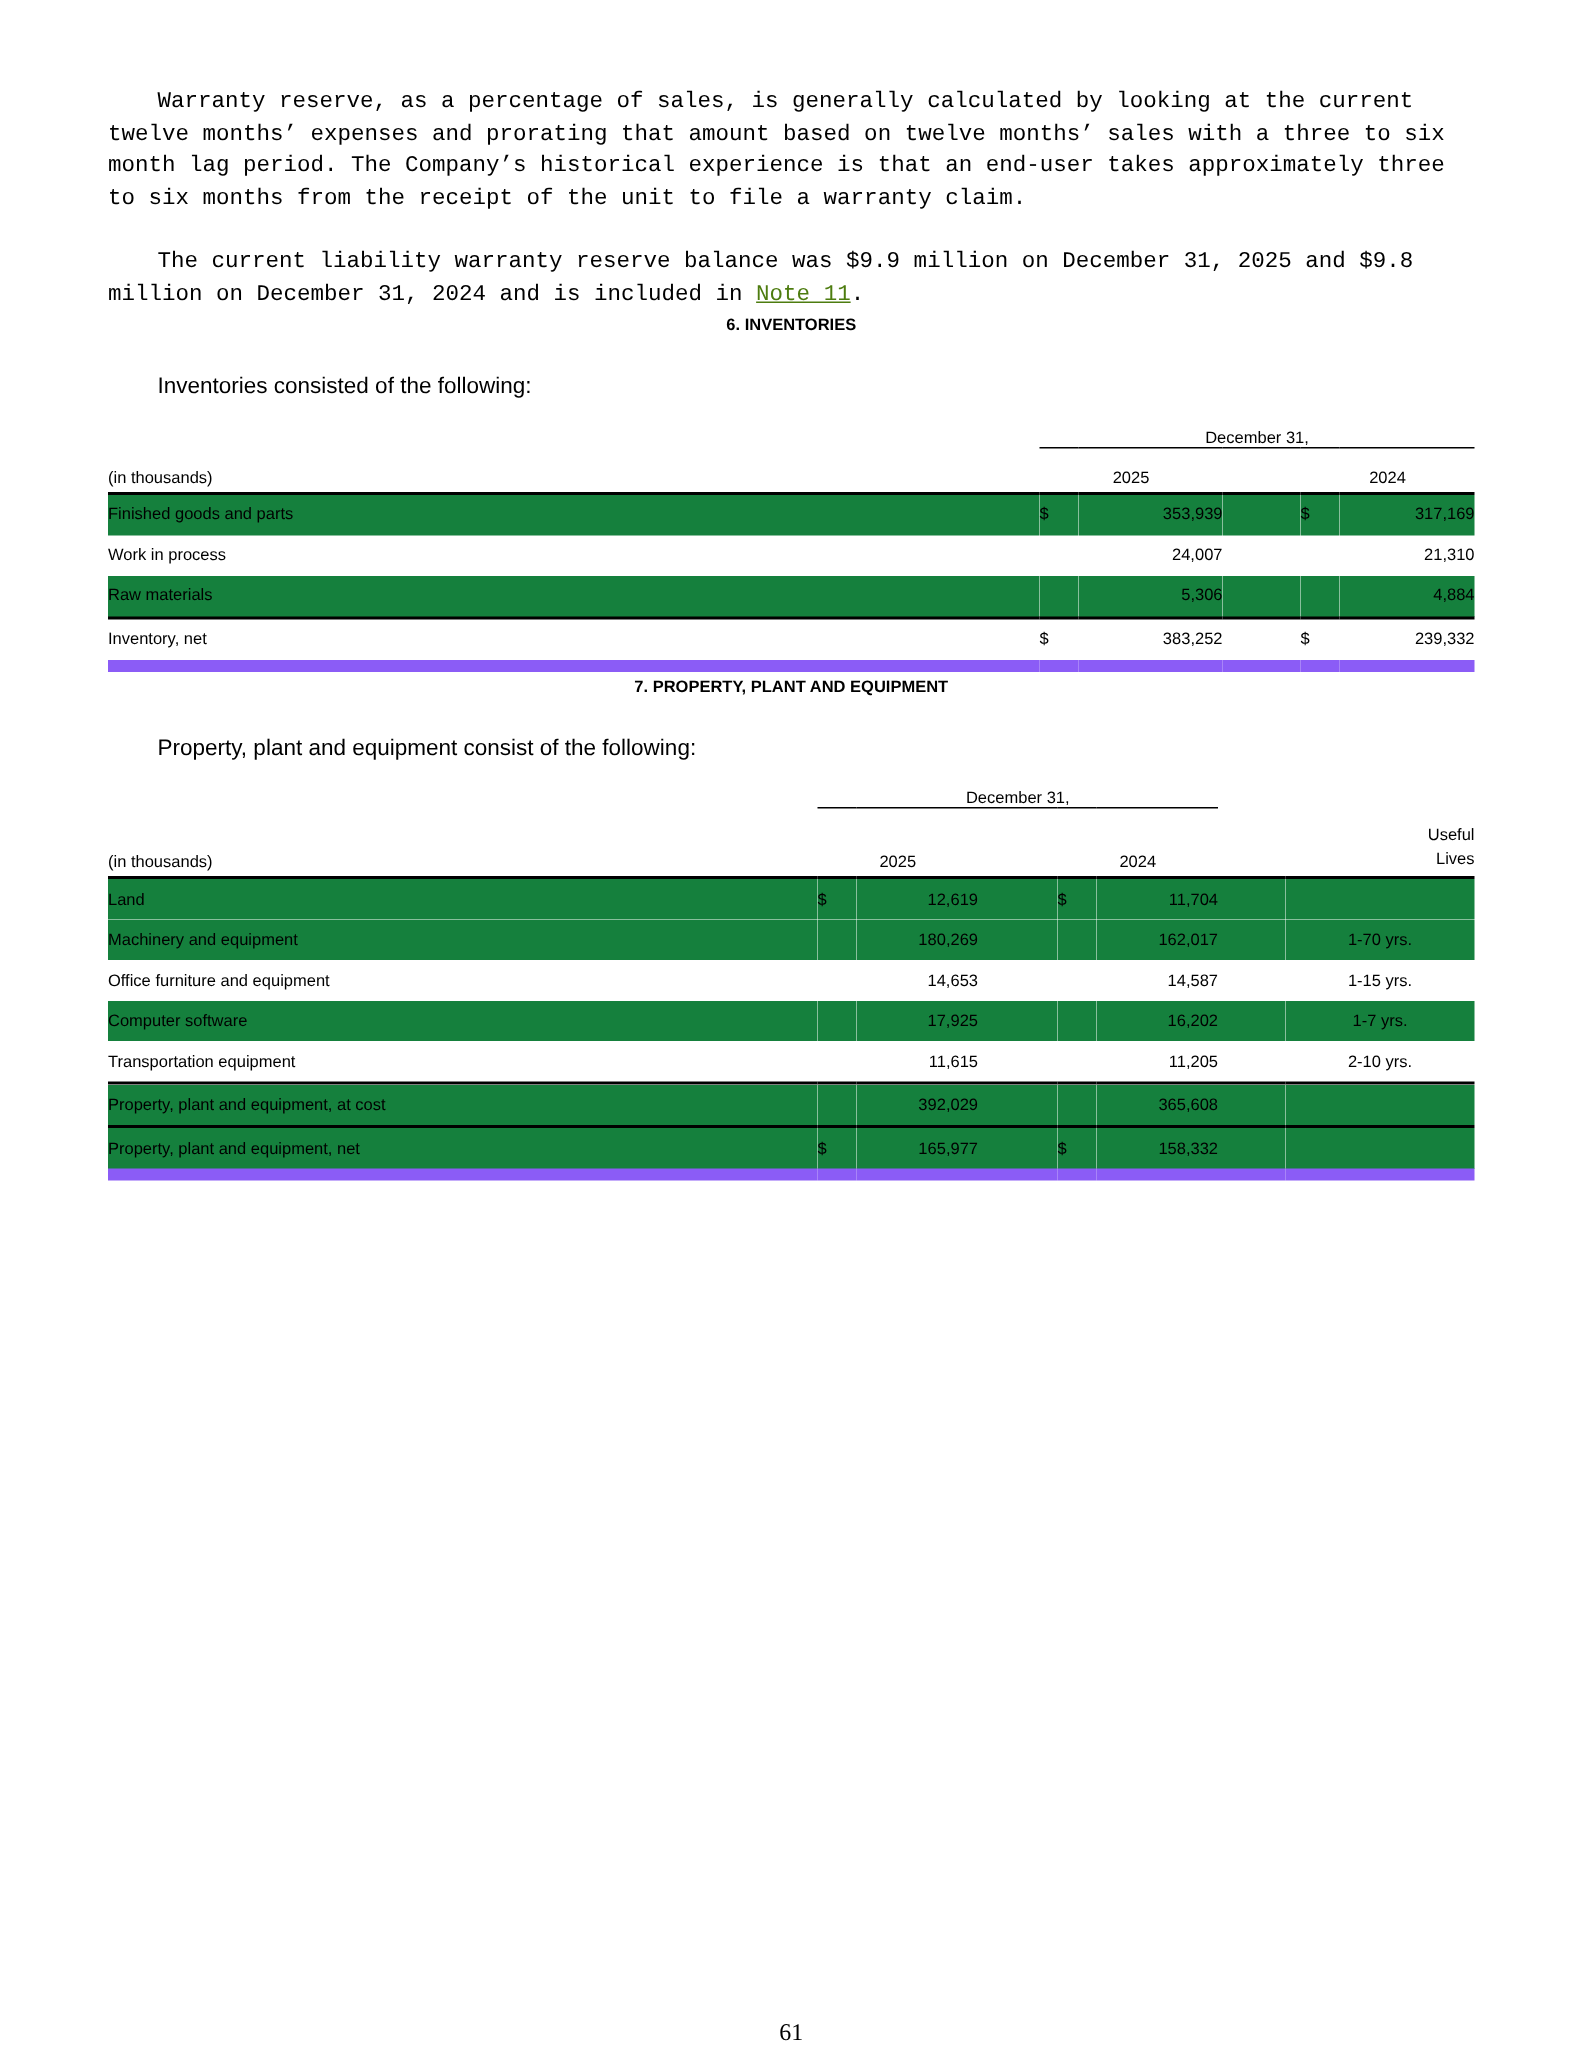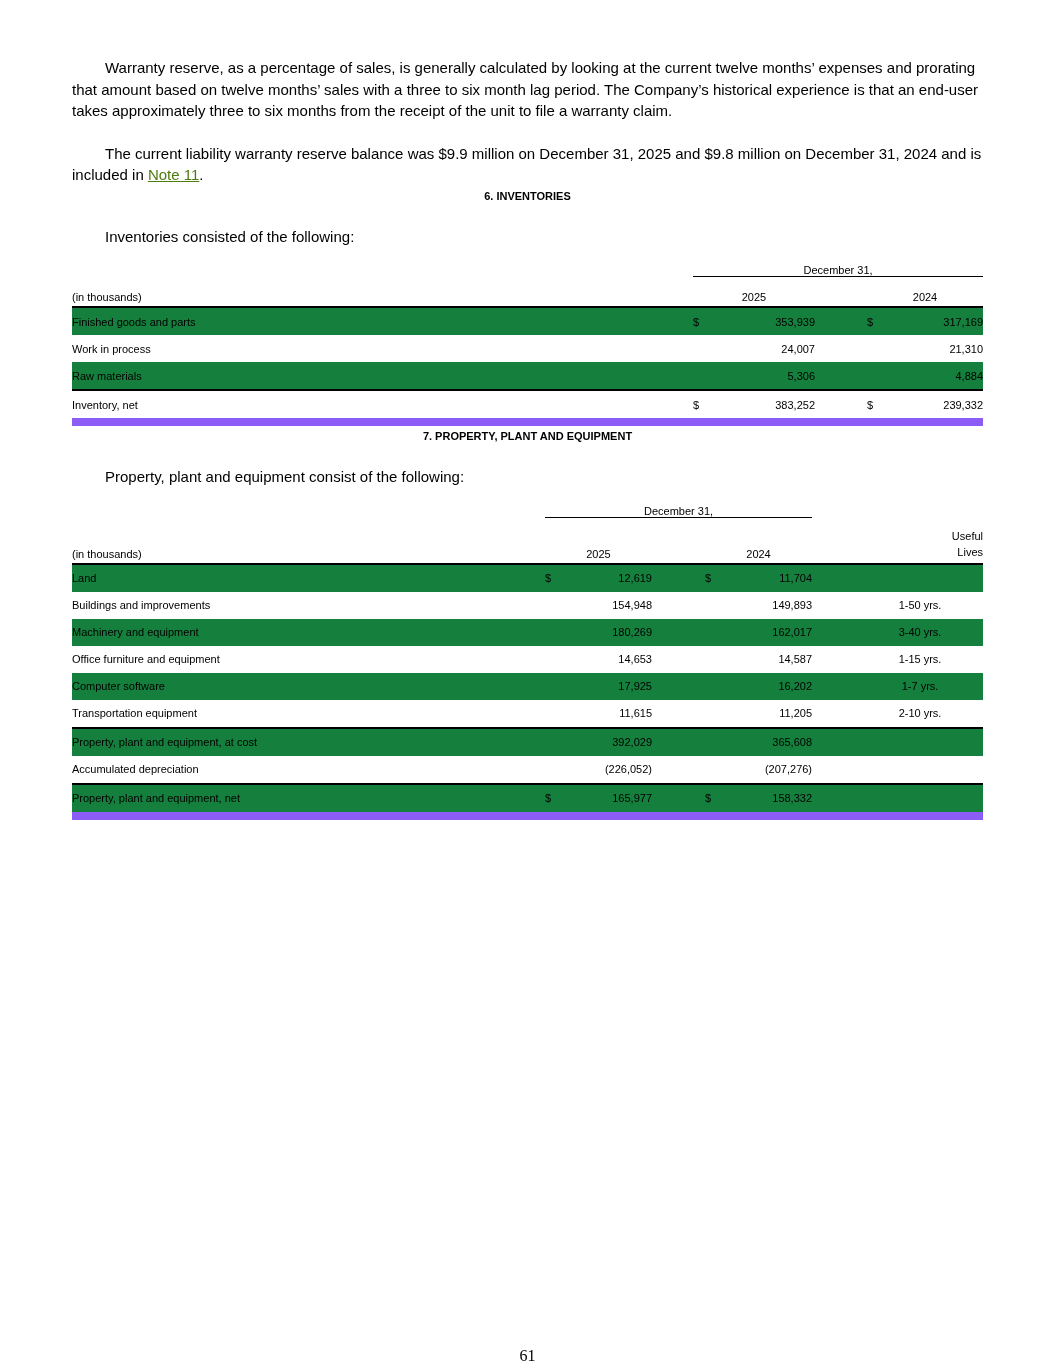--- a/index.html
+++ b/index.html
@@ -13,20 +13,21 @@
     color: #000000;
     overflow: hidden;
   }
   .content { padding: 57px 72px 0 72px; }
 
   p.body-text {
     margin: 0;
     line-height: 21.5px;
     text-indent: 33px;
     text-align: left;
+    font-family: Liberation Mono, monospace;
   }
   p.body-text + p.body-text { margin-top: 21px; }
 
   .doc-link { color: #4d7c0f; text-decoration: underline; cursor: pointer; }
 
   h2.section-heading {
     margin: 0;
     font-size: 11px;
     font-weight: bold;
     text-align: center;
@@ -197,39 +198,29 @@
         <tr class="data-row shaded">
           <td class="cell-label">Land</td>
           <td class="cell-cur">$</td>
           <td class="cell-val">12,619</td>
           <td></td>
           <td class="cell-cur">$</td>
           <td class="cell-val">11,704</td>
           <td></td>
           <td class="cell-lives"></td>
         </tr>
-        <tr class="data-row">
-          <td class="cell-label">Buildings and improvements</td>
-          <td class="cell-cur"></td>
-          <td class="cell-val">154,948</td>
-          <td></td>
-          <td class="cell-cur"></td>
-          <td class="cell-val">149,893</td>
-          <td></td>
-          <td class="cell-lives">1-50 yrs.</td>
-        </tr>
         <tr class="data-row shaded">
           <td class="cell-label">Machinery and equipment</td>
           <td class="cell-cur"></td>
           <td class="cell-val">180,269</td>
           <td></td>
           <td class="cell-cur"></td>
           <td class="cell-val">162,017</td>
           <td></td>
-          <td class="cell-lives">3-40 yrs.</td>
+          <td class="cell-lives">1-70 yrs.</td>
         </tr>
         <tr class="data-row">
           <td class="cell-label">Office furniture and equipment</td>
           <td class="cell-cur"></td>
           <td class="cell-val">14,653</td>
           <td></td>
           <td class="cell-cur"></td>
           <td class="cell-val">14,587</td>
           <td></td>
           <td class="cell-lives">1-15 yrs.</td>
@@ -257,30 +248,20 @@
         <tr class="data-row shaded rule-top">
           <td class="cell-label">Property, plant and equipment, at cost</td>
           <td class="cell-cur"></td>
           <td class="cell-val">392,029</td>
           <td></td>
           <td class="cell-cur"></td>
           <td class="cell-val">365,608</td>
           <td></td>
           <td class="cell-lives"></td>
         </tr>
-        <tr class="data-row">
-          <td class="cell-label">Accumulated depreciation</td>
-          <td class="cell-cur"></td>
-          <td class="cell-val">(226,052)</td>
-          <td></td>
-          <td class="cell-cur"></td>
-          <td class="cell-val">(207,276)</td>
-          <td></td>
-          <td class="cell-lives"></td>
-        </tr>
         <tr class="data-row shaded rule-top rule-bottom">
           <td class="cell-label">Property, plant and equipment, net</td>
           <td class="cell-cur">$</td>
           <td class="cell-val">165,977</td>
           <td></td>
           <td class="cell-cur">$</td>
           <td class="cell-val">158,332</td>
           <td></td>
           <td class="cell-lives"></td>
         </tr>

